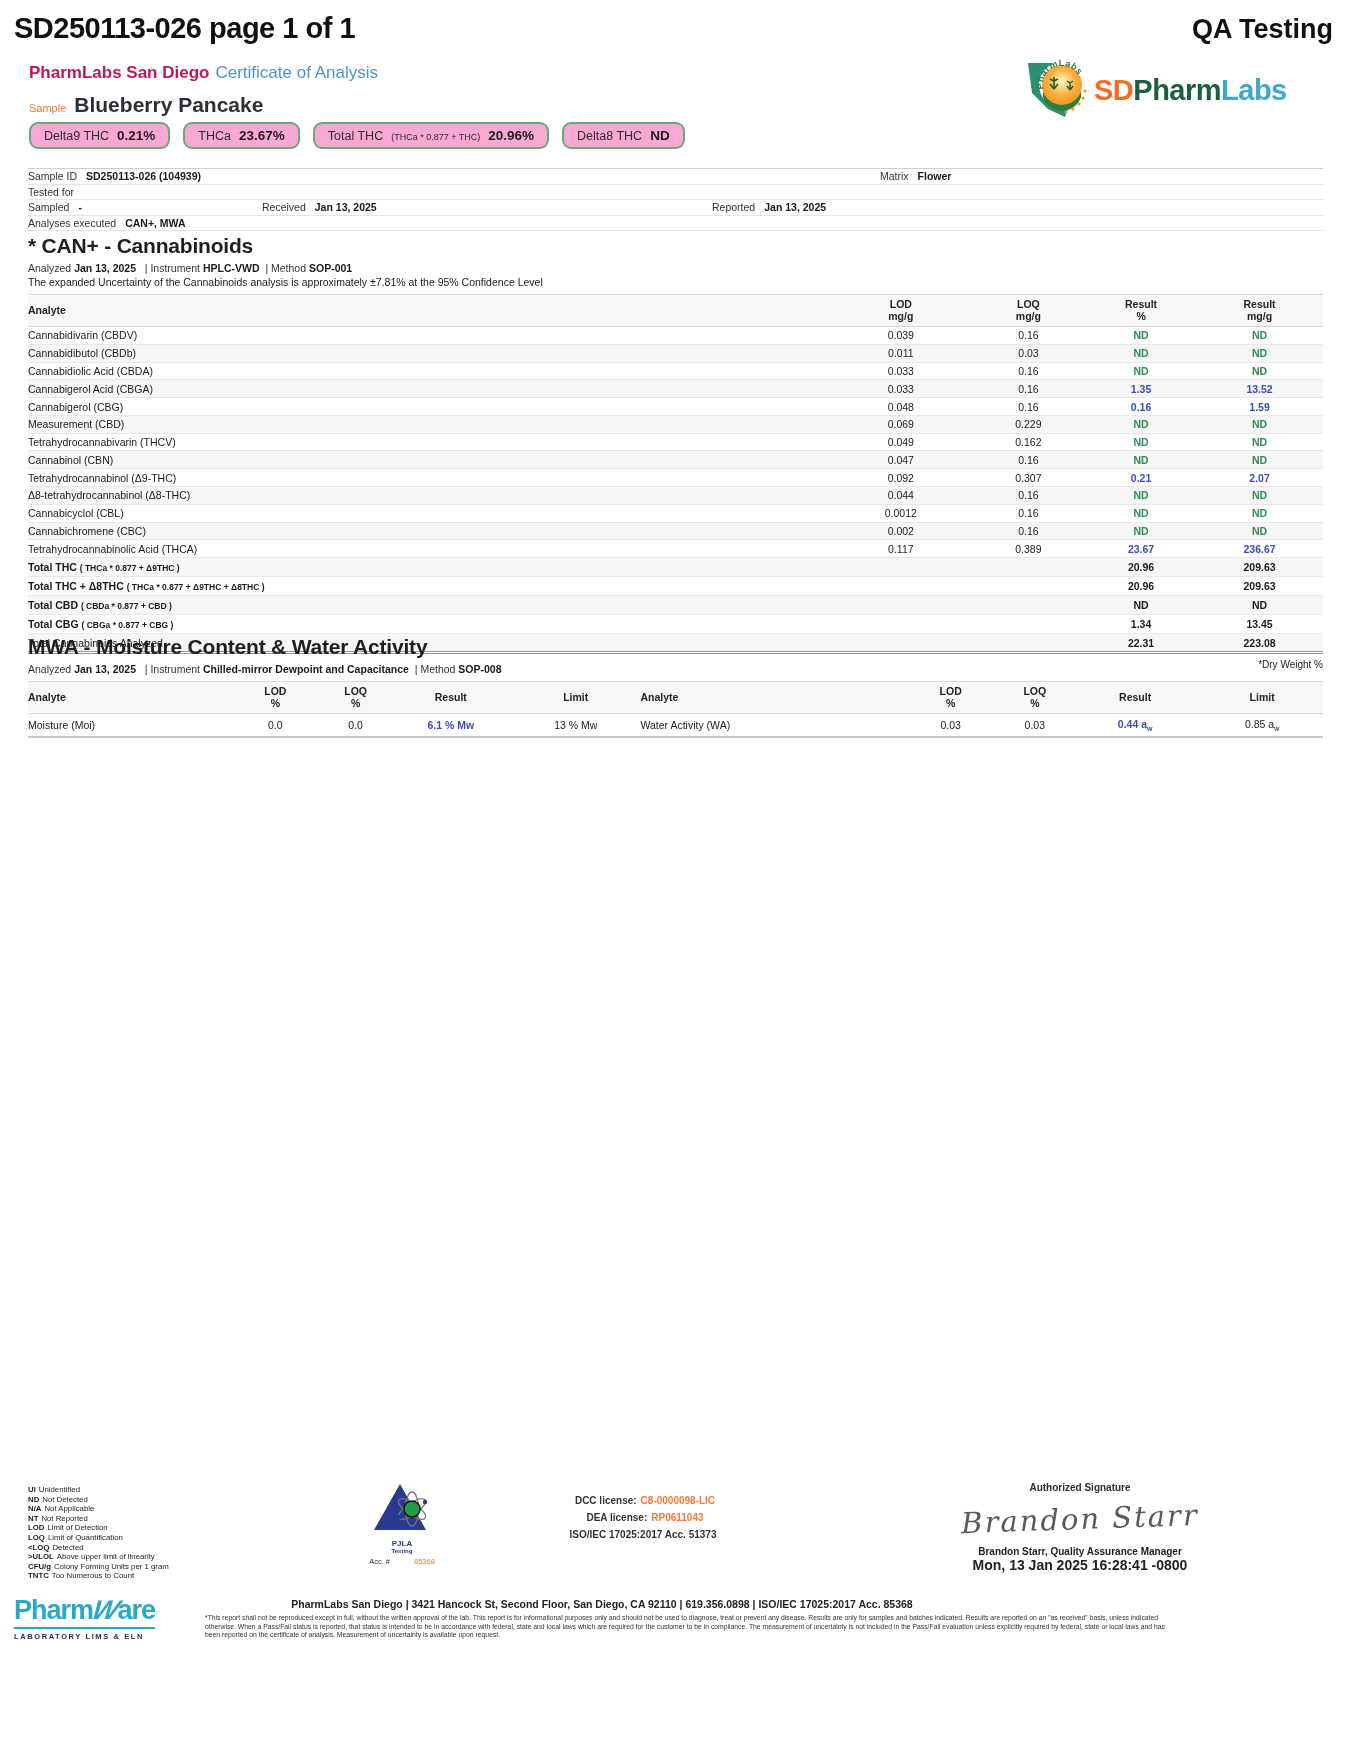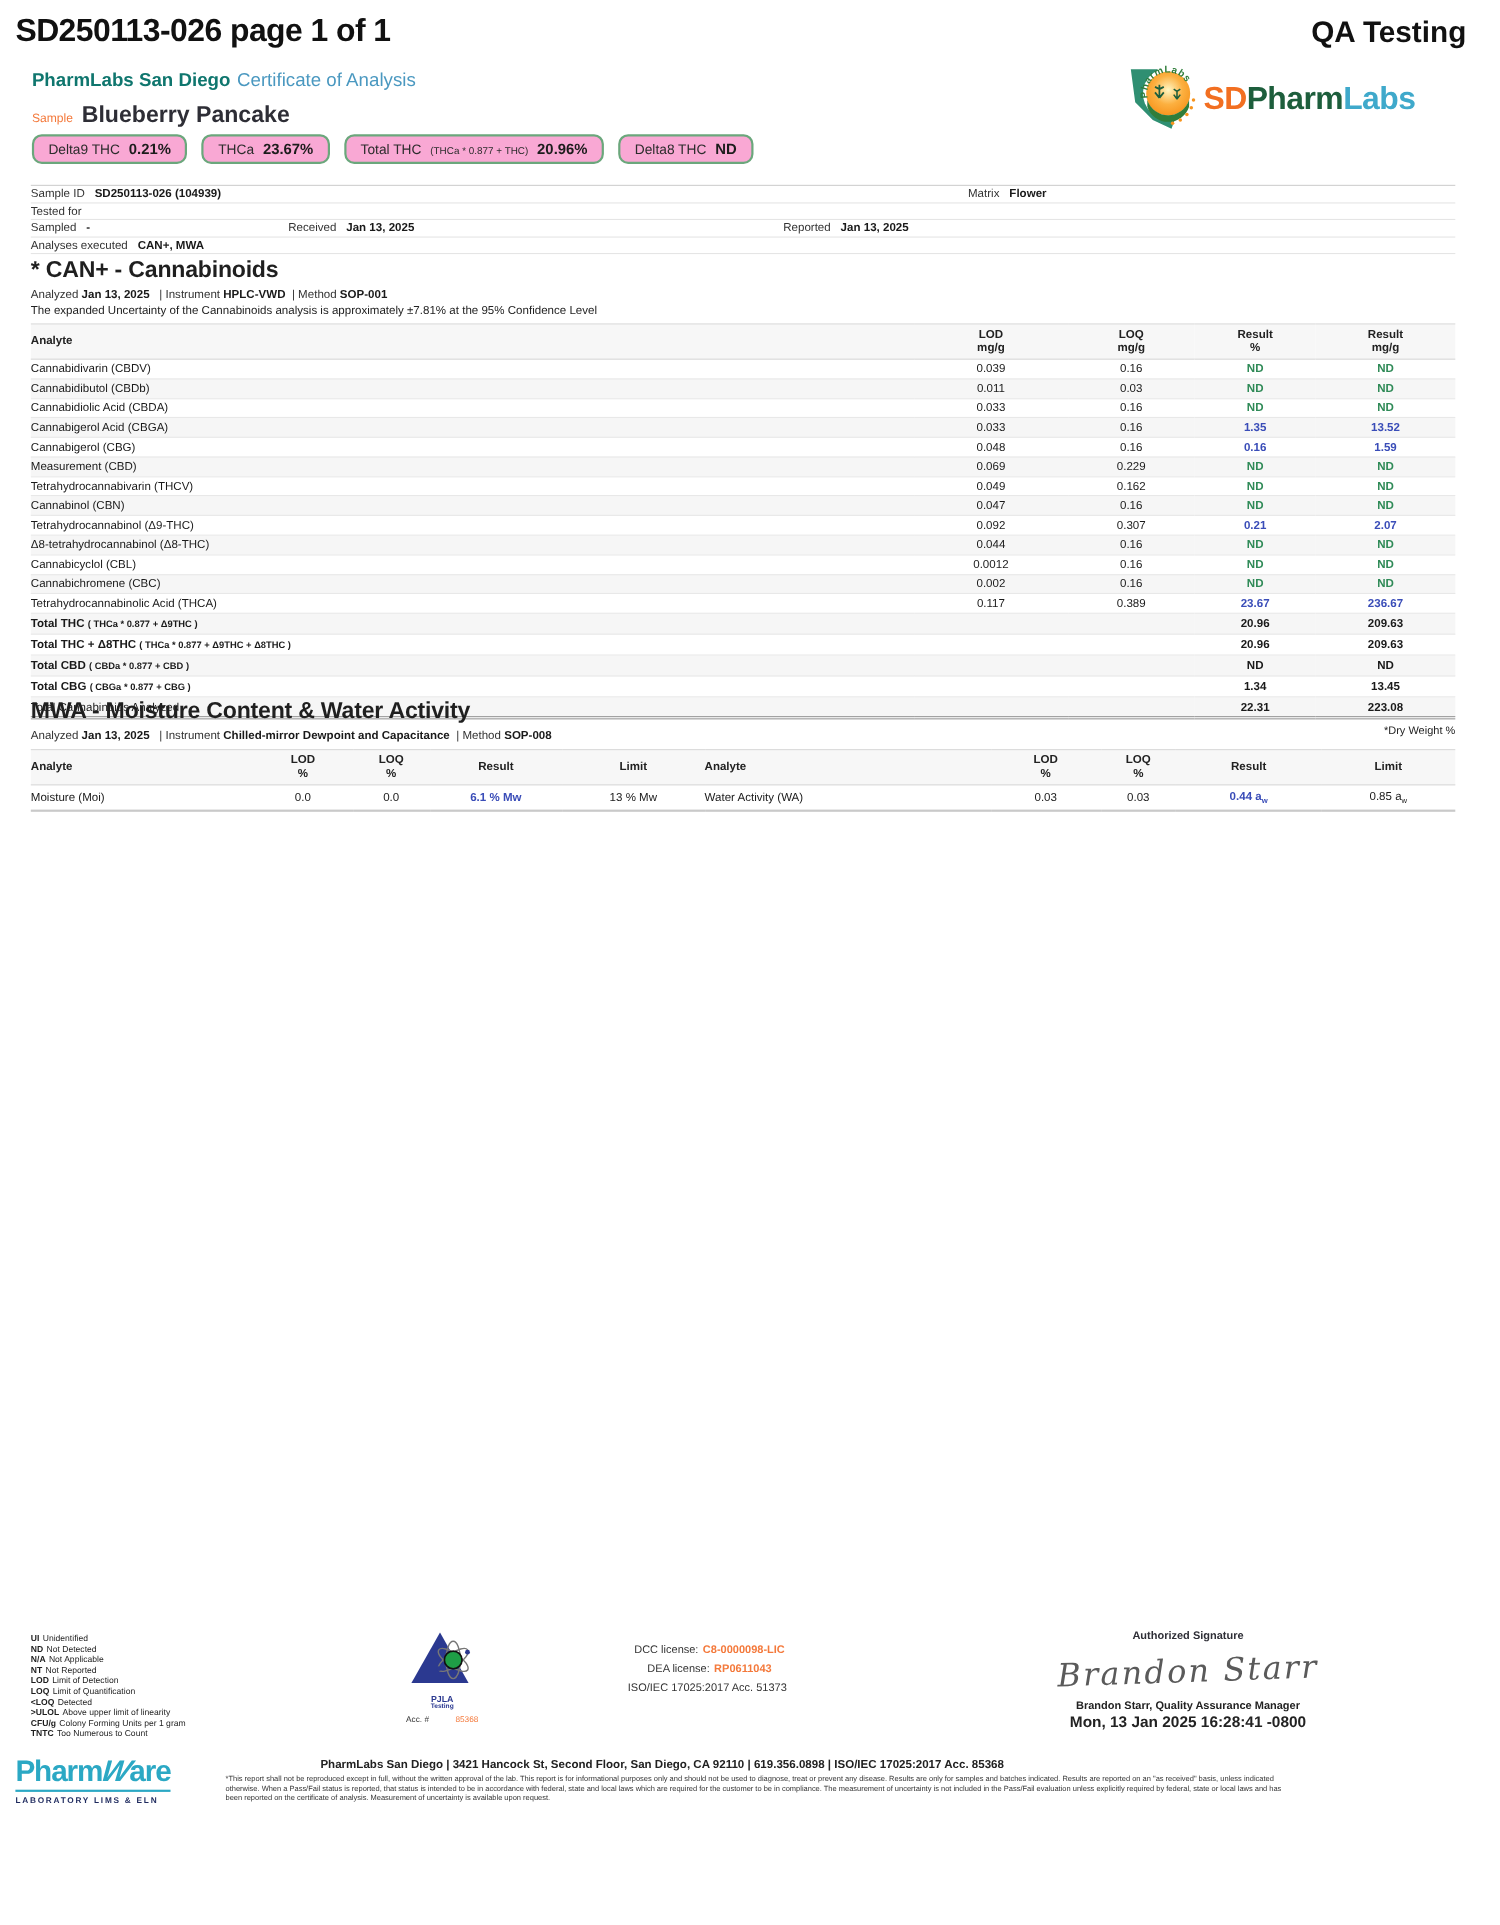--- a/index.html
+++ b/index.html
@@ -4,21 +4,21 @@
 <style>
   * { margin:0; padding:0; box-sizing:border-box; }
   body { background:#fff; font-family:"Liberation Sans", sans-serif; color:#1a1a1a; }
   .page { position:relative; width:1364px; height:1750px; background:#fff; overflow:hidden; }
 
   
   .doc-title { position:absolute; left:14px; top:12px; font-size:29px; font-weight:700; letter-spacing:-0.5px; color:#111; }
   .qa-label  { position:absolute; right:31px; top:14px; font-size:27px; font-weight:600; color:#111; }
 
   .brand-line { position:absolute; left:29px; top:63px; font-size:17px; }
-  .lab-name { font-weight:700; color:#0f766e; }
+  .lab-name { font-weight:700; color:#be185d; }
   .coa-title { color:#4a98c0; font-weight:500; margin-left:6px; }
 
   .logo-block { position:absolute; left:1022px; top:55px; display:flex; align-items:center; }
   .logo-text { font-weight:700; font-size:29px; letter-spacing:-0.5px; margin-left:2px; }
   .logo-sd { color:#f26f21; }
   .logo-pharm { color:#1d5e3c; }
   .logo-labs { color:#3fa9cb; }
 
   .sample-line { position:absolute; left:29px; top:93px; }
   .sample-label { color:#f4793b; font-size:11px; margin-right:8px; }
@@ -75,21 +75,21 @@
   .legend { position:absolute; left:28px; top:1485px; font-size:7.8px; line-height:9.6px; color:#1d1d1d; }
   .legend b { margin-right:3px; }
 
   .pjla { position:absolute; left:352px; top:1482px; width:100px; text-align:center; }
   .pjla-name { font-size:8px; font-weight:700; color:#2b3990; margin-top:1px; }
   .pjla-sub { font-size:6px; font-weight:700; color:#2b3990; }
   .pjla-acc { font-size:7.5px; margin-top:3px; color:#333; }
   .pjla-acc-num { color:#f4793b;margin-left:24px; }
 
   .licenses { position:absolute; left:505px; top:1492px; width:280px; text-align:center; font-size:10px; line-height:17px; }
-  .lic-label { font-weight:400; color:#333; margin-right:4px; }
+  .lic-label { font-weight:700; color:#333; margin-right:4px; }
   .lic-value { font-weight:700; color:#f4793b; }
   .lic-value:empty { display:none; }
 
   .signature { position:absolute; left:955px; top:1482px; width:250px; text-align:center; }
   .sig-title { font-size:10px; font-weight:700; color:#2e2e36; }
   .sig-script { font-family:"DejaVu Serif", serif; font-style:italic; font-size:29px; color:#5a5a5a;
                 margin-top:9px; transform:rotate(-2deg); letter-spacing:2px; white-space:nowrap; }
   .sig-name { font-size:10px; font-weight:700; margin-top:10px; color:#222; }
   .sig-date { font-size:14px; font-weight:700; color:#222; }
 

